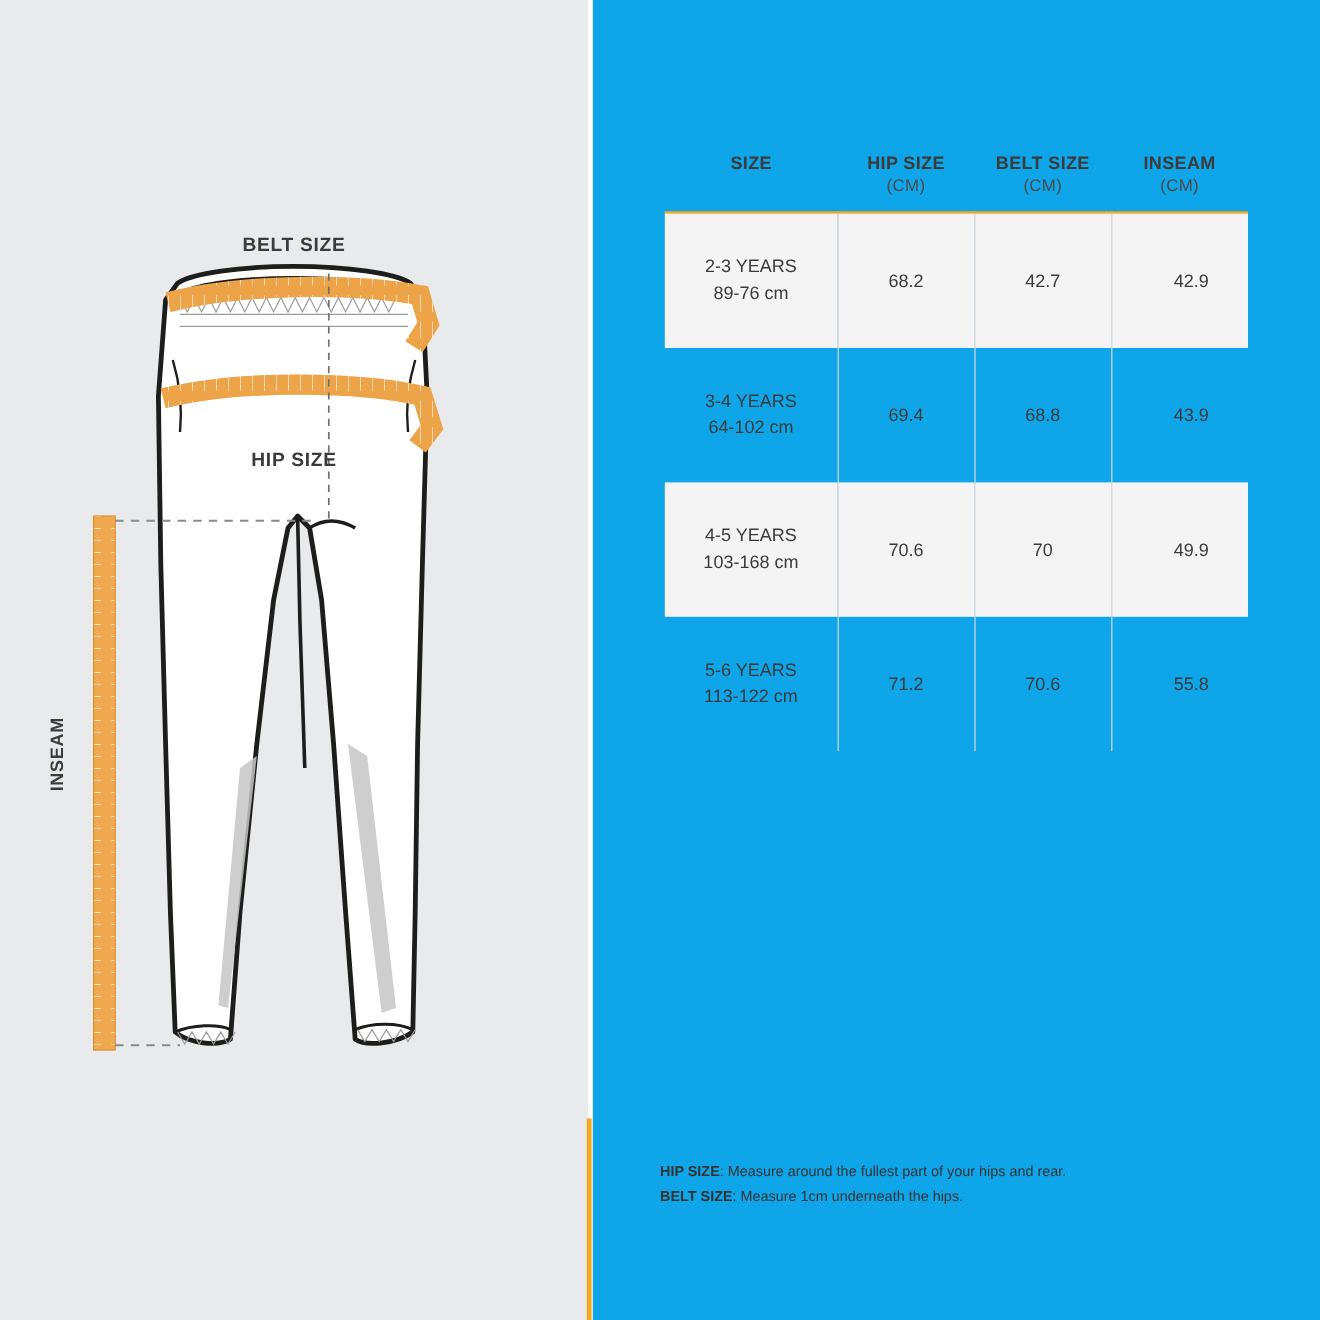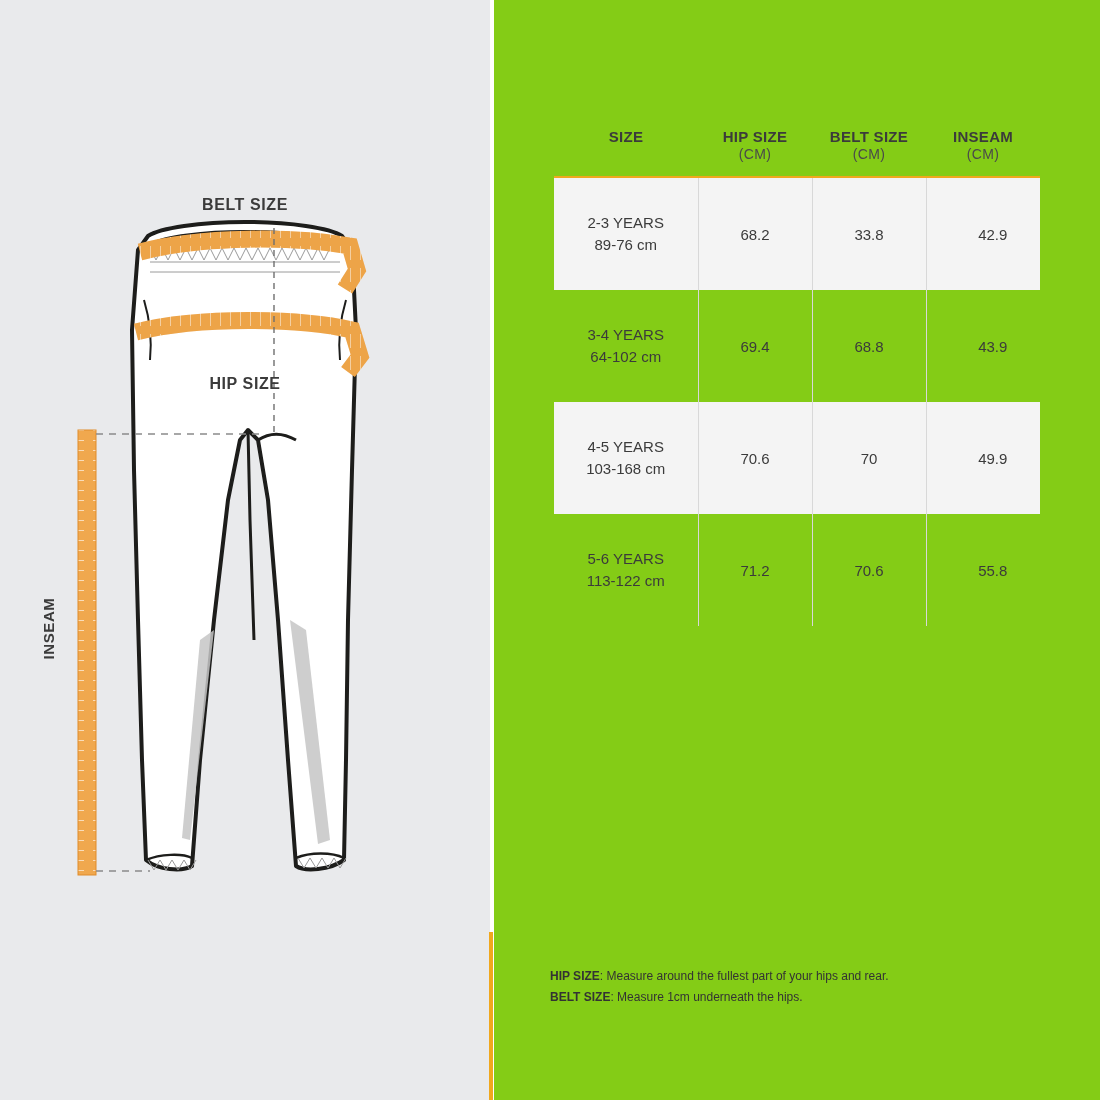--- a/index.html
+++ b/index.html
@@ -80,21 +80,21 @@
     transform-origin: center center;
   }
 
   
   .right-panel {
     position: absolute;
     left: 494px;
     top: 0;
     width: 606px;
     height: 1100px;
-    background: #84cc16;
+    background: #0ea5e9;
   }
 
   table.size-table {
     position: absolute;
     left: 60px;
     top: 128px;
     width: 486px;
     border-collapse: collapse;
     table-layout: fixed;
   }
@@ -259,21 +259,21 @@
           </th>
         </tr>
       </thead>
       <tbody>
         <tr class="shaded">
           <td class="size-cell">
             <div>2-3 YEARS</div>
             <div>89-76 cm</div>
           </td>
           <td>68.2</td>
-          <td>33.8</td>
+          <td>42.7</td>
           <td>42.9</td>
         </tr>
         <tr>
           <td class="size-cell">
             <div>3-4 YEARS</div>
             <div>64-102 cm</div>
           </td>
           <td>69.4</td>
           <td>68.8</td>
           <td>43.9</td>

